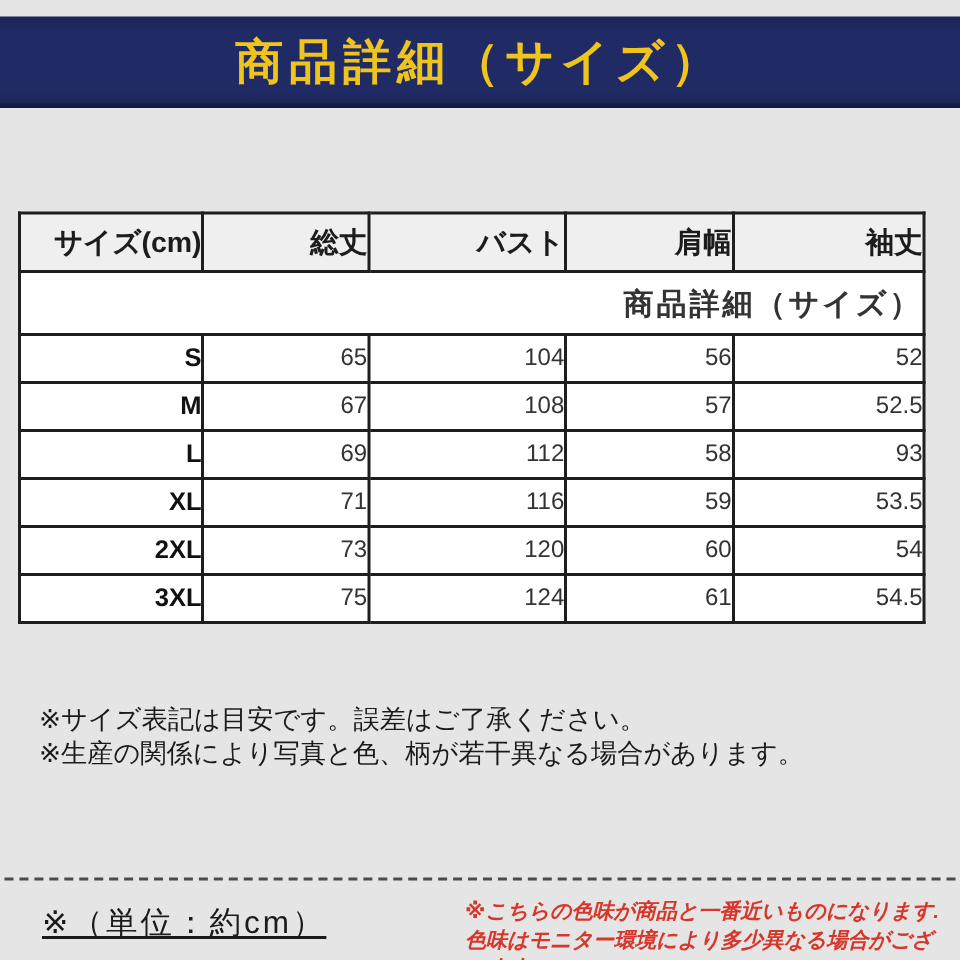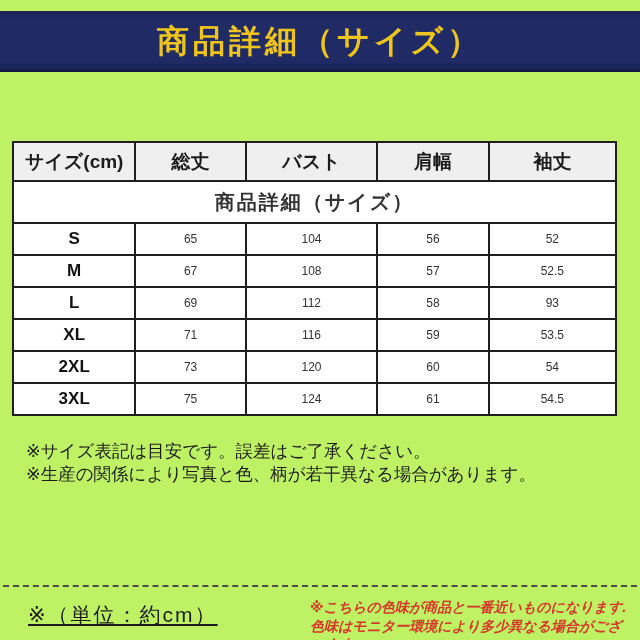--- a/index.html
+++ b/index.html
@@ -1,17 +1,17 @@
 <!DOCTYPE html>
 <html><head>
 <meta charset="utf-8">
 <style>
   html,body{margin:0;padding:0;background:#ffffff;}
   .page{
-    position:relative;width:640px;height:640px;background:#bef264;overflow:hidden;
+    position:relative;width:640px;height:640px;background:#e5e5e5;overflow:hidden;
     font-family:"Liberation Sans","DejaVu Sans",sans-serif;color:#1c1c1c;
   }
   
   .banner{
     position:absolute;top:11px;left:0;width:640px;height:61px;
     background:linear-gradient(180deg,#1a2355 0%,#202b66 16%,#202b66 82%,#19224f 100%);
     display:flex;align-items:center;justify-content:center;
     box-shadow:inset 0 -3px 0 rgba(0,0,0,0.18);
   }
   .banner-jp{
@@ -21,36 +21,36 @@
     font-family:"DejaVu Serif","Liberation Serif",serif;font-style:italic;
     font-size:34px;color:#eec41d;margin-left:16px;letter-spacing:3px;
   }
   
   .size-table{
     position:absolute;top:141px;left:12px;width:605px;
     border-collapse:collapse;table-layout:fixed;
     font-family:"Liberation Sans","DejaVu Sans",sans-serif;
   }
   .size-table td,.size-table th{
-    border:2px solid #1f1f1f;text-align:center;vertical-align:middle;padding:0;
+    border:2px solid #1f1f1f;text-align:right;vertical-align:middle;padding:0;
   }
   .size-table .caption-row td{
     height:40px;font-size:20px;font-weight:bold;letter-spacing:2px;background:#ffffff;
   }
   .size-table thead th{
     height:37px;font-size:19px;font-weight:bold;background:#efefef;
   }
   .size-table tbody td{
-    height:30px;font-size:12px;color:#333333;background:#ffffff;
+    height:30px;font-size:16px;color:#333333;background:#ffffff;
   }
   .size-table tbody td.size-label{font-weight:bold;font-size:17px;color:#111111;}
   .col1{width:20.3%;} .col2{width:18.3%;} .col3{width:21.8%;} .col4{width:18.5%;} .col5{width:21.1%;}
   
   .notes{
-    position:absolute;top:440px;left:26px;width:606px;
+    position:absolute;top:468px;left:26px;width:606px;
     font-size:17.5px;line-height:22.5px;color:#1b1b1b;
   }
   .notes p{margin:0;word-break:break-all;}
   
   .separator{
     position:absolute;top:585px;left:3px;width:634px;height:0;
     border-top:2px dashed #4b4b4b;
   }
   
   .unit-note{

